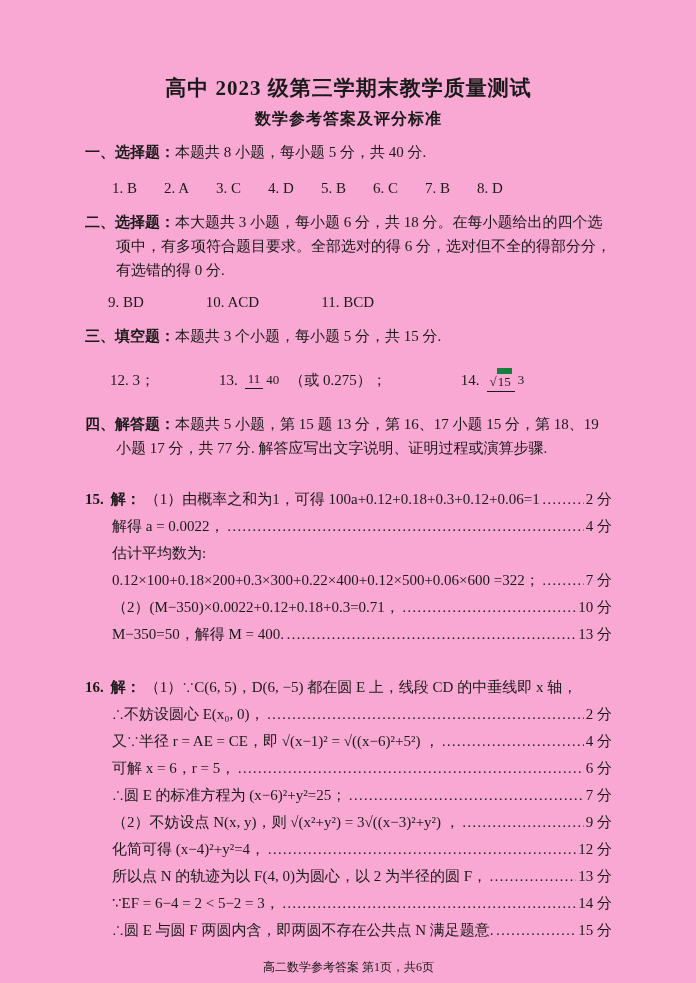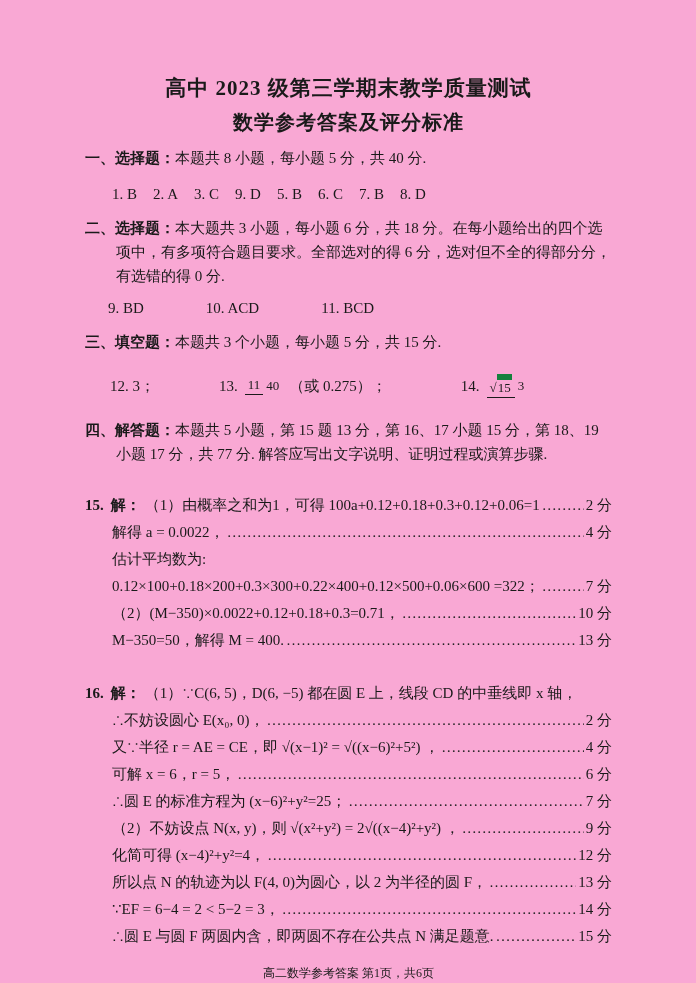--- a/index.html
+++ b/index.html
@@ -3,27 +3,27 @@
 <meta charset="utf-8">
 <style>
   html,body{margin:0;padding:0;background:#e9e9e9;}
   .page{
     width:696px;height:983px;margin:0 auto;background:#f9a8d4;
     font-family:"Liberation Serif","DejaVu Serif",serif;color:#1a1a1a;
     font-size:15px;overflow:hidden;box-sizing:border-box;
     padding:74px 84px 0 85px;position:relative;
   }
   .title{font-size:21px;font-weight:700;text-align:center;margin:0 0 7px;letter-spacing:1px;}
-  .subtitle{font-size:20px;font-weight:700;text-align:center;margin:0 0 8px;letter-spacing:1px;}
+  .subtitle{font-size:16px;font-weight:700;text-align:center;margin:0 0 8px;letter-spacing:1px;}
 
   .sec{margin:10px 0 0;line-height:24px;padding-left:31px;text-indent:-31px;}
   .sec .h{font-weight:700;}
 
   .answers{display:flex;margin:8px 0 0 27px;line-height:24px;}
-  .choice8{gap:16px;margin-top:12px;}
+  .choice8{gap:27px;margin-top:12px;}
   .choice3{gap:62px;margin-left:23px;}
 
   .fillin{display:flex;align-items:center;margin:10px 0 2px 25px;height:44px;}
   .fa{display:inline-flex;align-items:center;gap:5px;}
   .fa13{margin-left:64px;}
   .fa14{margin-left:74px;}
   .frac{display:inline-flex;align-items:center;font-size:13px;line-height:1.25;margin:0 2px;}
   .frac .num{border-bottom:1px solid #1a1a1a;padding:0 3px;display:inline-flex;align-items:flex-end;}
   .frac .den{padding:0 3px;}
   .radicand{border-top:6px solid #15803d;padding:0 1px;}
@@ -48,21 +48,21 @@
   <h1 class="title">高中 2023 级第三学期末教学质量测试</h1>
   <h2 class="subtitle">数学参考答案及评分标准</h2>
 
   <p class="sec"><span class="h">一、选择题：</span><span>本题共 8 小题，每小题 5 分，共 40 分.</span></p>
 
   <div class="answers choice8">
 
   <span class="ans">1. B</span>
       <span class="ans">2. A</span>
       <span class="ans">3. C</span>
-      <span class="ans">9. D</span>
+      <span class="ans">4. D</span>
       <span class="ans">5. B</span>
       <span class="ans">6. C</span>
       <span class="ans">7. B</span>
       <span class="ans">8. D</span>
     </div>
 
   <p class="sec"><span class="h">二、选择题：</span><span>本大题共 3 小题，每小题 6 分，共 18 分。在每小题给出的四个选项中，有多项符合题目要求。全部选对的得 6 分，选对但不全的得部分分，有选错的得 0 分.</span></p>
 
   <div class="answers choice3">
 
@@ -165,21 +165,21 @@
           <span class="score">6 分</span>
         </div>
 
         <div class="line indent">
           <span class="text">∴圆 E 的标准方程为 (x−6)²+y²=25；</span>
           <span class="leader"></span>
           <span class="score">7 分</span>
         </div>
 
         <div class="line indent">
-          <span class="text">（2）不妨设点 N(x, y)，则 √(x²+y²) = 2√((x−4)²+y²) ，</span>
+          <span class="text">（2）不妨设点 N(x, y)，则 √(x²+y²) = 3√((x−3)²+y²) ，</span>
           <span class="leader"></span>
           <span class="score">9 分</span>
         </div>
 
         <div class="line indent">
           <span class="text">化简可得 (x−4)²+y²=4，</span>
           <span class="leader"></span>
           <span class="score">12 分</span>
         </div>
 

